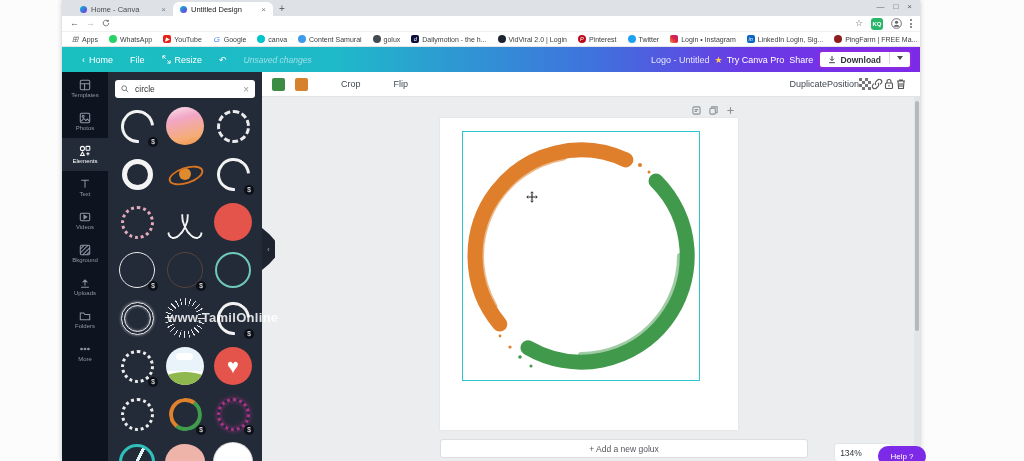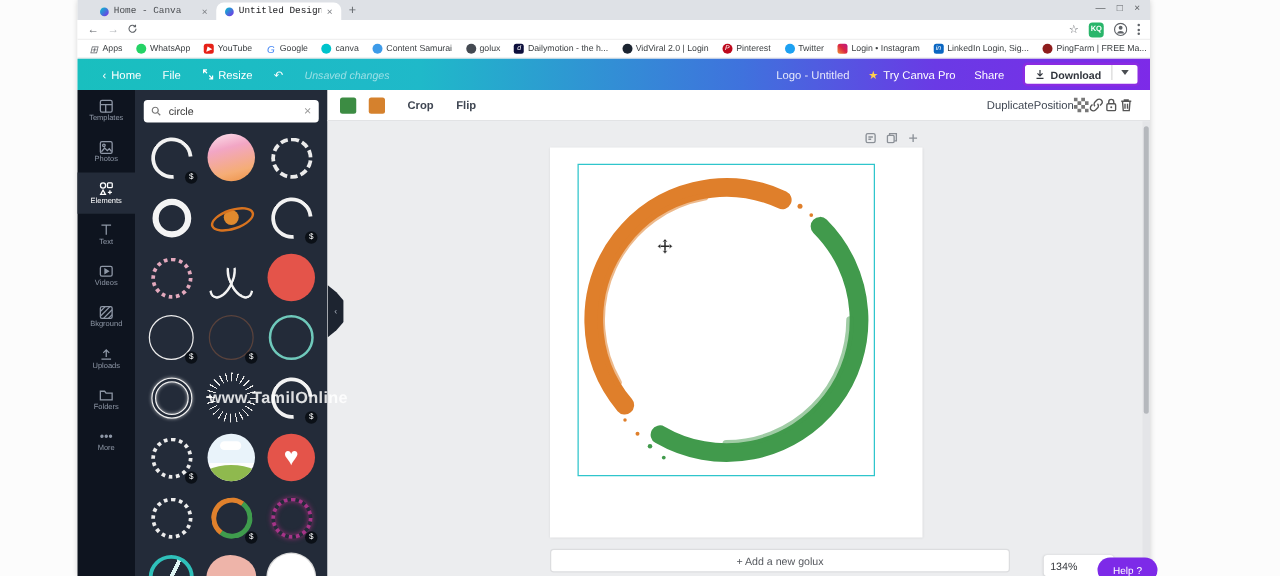--- a/index.html
+++ b/index.html
@@ -5,21 +5,21 @@
   html,body{margin:0;padding:0;background:#fff;}
   *{box-sizing:border-box;font-family:"Liberation Sans",sans-serif;}
   .stage{position:relative;width:1024px;height:461px;background:#fcfcfc;overflow:hidden;}
   .win{position:absolute;left:62px;top:0;width:858px;height:461px;background:#fff;box-shadow:0 0 5px rgba(0,0,0,.22);}
 
   
   .tabstrip{position:absolute;left:0;top:0;width:858px;height:16px;background:#dee1e6;display:flex;align-items:flex-end;}
   .tab{display:flex;align-items:center;gap:4px;height:14px;padding:0 7px;width:100px;font-size:7.5px;color:#4a4d51;}
   .tab.active{background:#fff;border-radius:6px 6px 0 0;color:#202124;}
   .tab:first-child{margin-left:11px;}
-  .ttitle{flex:1;white-space:nowrap;overflow:hidden;font-family:Liberation Mono, monospace;}
+  .ttitle{flex:1;white-space:nowrap;overflow:hidden;}
   .tclose{color:#7b7e83;font-size:8px;}
   .tfav{width:7px;height:7px;border-radius:50%;background:linear-gradient(135deg,#00c4cc,#7d2ae8);flex:none;}
   .newtab{margin:0 0 2px 6px;font-size:10px;color:#5f6368;line-height:10px;}
   .wincontrols{margin-left:auto;display:flex;gap:9px;padding:2px 8px 0 0;font-size:8px;color:#5a5d61;align-self:flex-start;}
 
   
   .urlrow{position:absolute;left:0;top:16px;width:858px;height:16px;background:#fff;display:flex;align-items:center;padding:0 8px;gap:7px;border-bottom:1px solid #f0f0f0;}
   .navic{font-size:9px;color:#5f6368;line-height:1;}
   .navic.dis{color:#b6b9bd;}
   .urlpill{flex:1;display:flex;align-items:center;gap:4px;height:12px;background:#fff;border-radius:7px;padding:0 6px;max-width:585px;}
@@ -36,21 +36,21 @@
   .fav.circle{border-radius:50%;}
   .fav.square{border-radius:2px;}
   .fav.none{font-size:8px;}
 
   
   .cheader{position:absolute;left:0;top:47px;width:858px;height:25px;
     background:linear-gradient(90deg,#19bfbf 0%,#1fb9c9 32%,#3f72dd 62%,#6a3ae5 80%,#7d2ae8 100%);
     display:flex;align-items:center;color:#fff;font-size:9px;padding:0 8px 0 20px;}
   .hitem{display:flex;align-items:center;gap:4px;margin-right:17px;white-space:nowrap;}
   .hstatus{font-style:italic;color:rgba(255,255,255,.55);font-size:8.5px;}
-  .hright{margin-left:auto;display:flex;align-items:center;gap:15px;}
+  .hright{margin-left:auto;display:flex;align-items:center;gap:5px;}
   .hdoc{color:rgba(255,255,255,.85);}
   .prostar{color:#ffcf4d;font-size:9px;}
   .dlgroup{display:flex;background:#fff;border-radius:4px;border:2px solid #8a2be2;height:19px;overflow:hidden;}
   .dlbtn{display:flex;align-items:center;gap:4px;color:#30343c;font-size:8.5px;padding:0 8px;font-weight:bold;}
   .dlsep{width:1px;height:12px;background:#d9d9d9;}
   .dlchev{padding:0 7px;}
   .chev-down{width:0;height:0;border-left:3px solid transparent;border-right:3px solid transparent;border-top:4px solid #4a4d52;display:inline-block;}
 
   
   .cbody{position:absolute;left:0;top:72px;width:858px;height:389px;background:#ecedef;}
@@ -102,21 +102,21 @@
   .pink-blob{width:40px;height:36px;background:#eeb4a9;border-radius:48% 52% 55% 45%/52% 48% 52% 48%;}
   .white-ring-card{width:38px;height:38px;border-radius:50%;background:#fff;box-shadow:0 0 0 1px #d8d8d8;}
 
   
   .handle{position:absolute;left:200px;top:156px;width:13px;height:42px;background:#1d2430;clip-path:polygon(0 0,55% 14%,100% 30%,100% 70%,55% 86%,0 100%);display:flex;align-items:center;justify-content:center;color:#aab2bf;font-size:7px;z-index:5;}
 
   
   .toolbar{position:absolute;left:200px;top:0;width:658px;height:25px;background:#fff;border-bottom:1px solid #e2e3e5;display:flex;align-items:center;font-size:9px;color:#3f4652;}
   .swatch{width:13px;height:13px;border-radius:2px;flex:none;}
   .tleft{display:flex;align-items:center;gap:10px;padding-left:10px;}
-  .tlabel{margin-left:8px;font-weight:bold;}
+  .tlabel{margin-left:23px;}
   .tright{margin-left:auto;display:flex;align-items:center;padding-right:13px;}
   .tico svg{width:12px;height:12px;display:block;}
 
   
   .workspace{position:absolute;left:200px;top:25px;width:658px;height:364px;background:#ecedef;}
   .page{position:absolute;left:178px;top:21px;width:298px;height:312px;background:#fff;box-shadow:0 0 2px rgba(0,0,0,.08);}
   .design-svg{position:absolute;left:0;top:0;}
   .selbox{position:absolute;left:22px;top:13px;width:238px;height:250px;border:1.5px solid #2fc5cc;}
   .movecur{position:absolute;left:85px;top:72px;}
   .pageactions{position:absolute;left:430px;top:9px;display:flex;gap:8px;align-items:center;}

